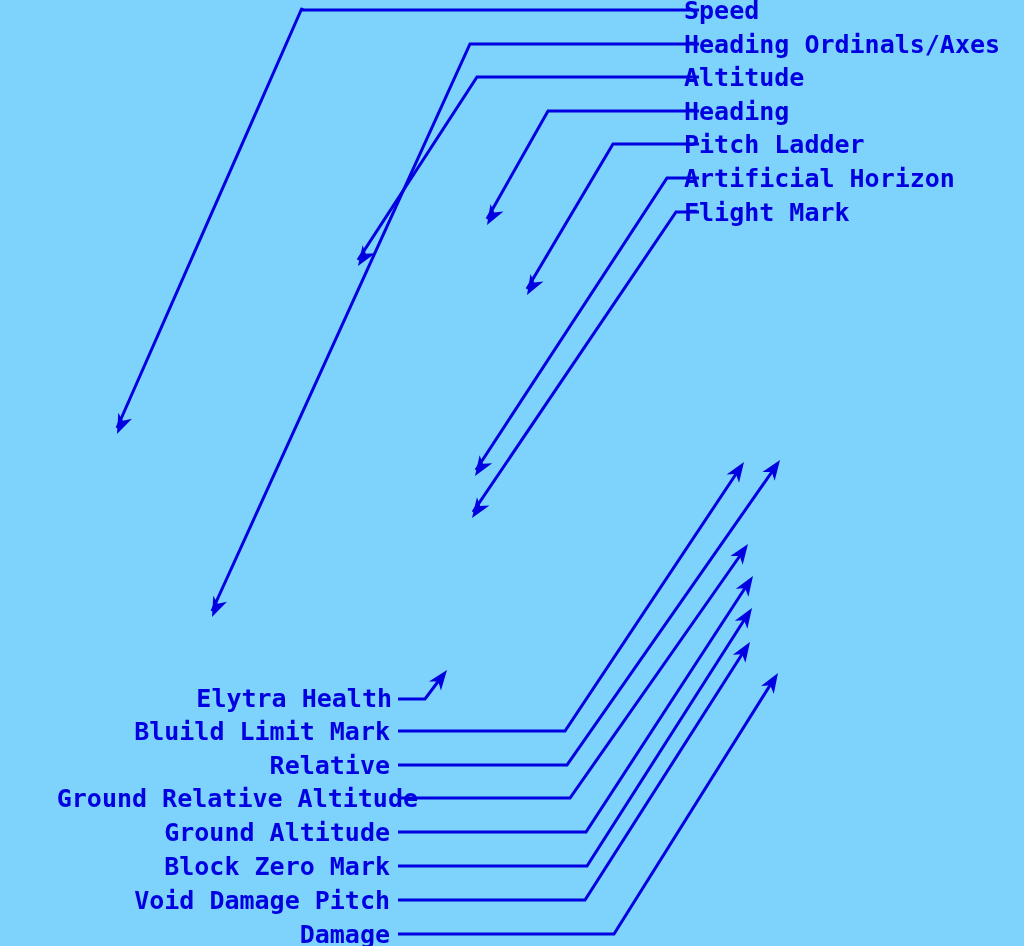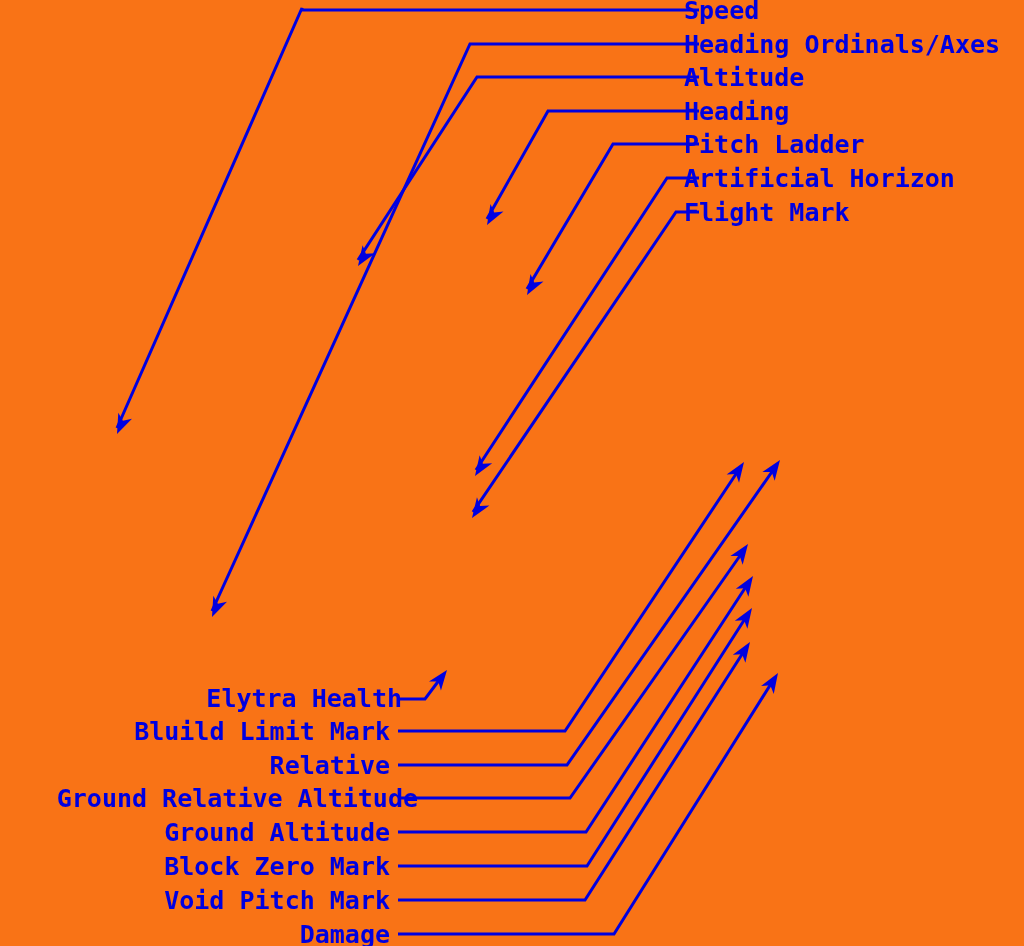--- a/index.html
+++ b/index.html
@@ -7,21 +7,21 @@
     padding: 0;
     background: #000000;
   }
   body {
     font-family: "DejaVu Sans Mono", "Liberation Mono", monospace;
   }
   #canvas {
     position: relative;
     width: 1024px;
     height: 946px;
-    background: #f97316;
+    background: #7dd3fc;
     overflow: hidden;
   }
   #leaders {
     position: absolute;
     left: 0;
     top: 0;
     width: 1024px;
     height: 946px;
   }
   .label {
@@ -116,23 +116,23 @@
   <div id="labels-right">
       <div class="label left-anchored" style="left: 684px; top: -2px;">Speed</div>
       <div class="label left-anchored" style="left: 684px; top: 32px;">Heading Ordinals/Axes</div>
       <div class="label left-anchored" style="left: 684px; top: 65px;">Altitude</div>
       <div class="label left-anchored" style="left: 684px; top: 99px;">Heading</div>
       <div class="label left-anchored" style="left: 684px; top: 132px;">Pitch Ladder</div>
       <div class="label left-anchored" style="left: 684px; top: 166px;">Artificial Horizon</div>
       <div class="label left-anchored" style="left: 684px; top: 200px;">Flight Mark</div>
     </div>
   <div id="labels-bottom">
-      <div class="label right-anchored" style="left: 12px; width: 390px; top: 686px;">Elytra Health</div>
+      <div class="label right-anchored" style="left: 2px; width: 390px; top: 686px;">Elytra Health</div>
       <div class="label right-anchored" style="left: 0px; width: 390px; top: 719px;">Bluild Limit Mark</div>
       <div class="label right-anchored" style="left: 0px; width: 390px; top: 753px;">Relative</div>
       <div class="label right-anchored" style="left: 0px; width: 390px; top: 786px; padding-left: 28px;">Ground Relative Altitude</div>
       <div class="label right-anchored" style="left: 0px; width: 390px; top: 820px;">Ground Altitude</div>
       <div class="label right-anchored" style="left: 0px; width: 390px; top: 854px;">Block Zero Mark</div>
-      <div class="label right-anchored" style="left: 0px; width: 390px; top: 888px;">Void Pitch Mark</div>
+      <div class="label right-anchored" style="left: 0px; width: 390px; top: 888px;">Void Damage Pitch</div>
       <div class="label right-anchored" style="left: 0px; width: 390px; top: 922px;">Damage</div>
     </div>
 
 </div>
 
 </body></html>

